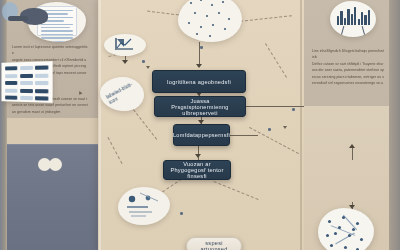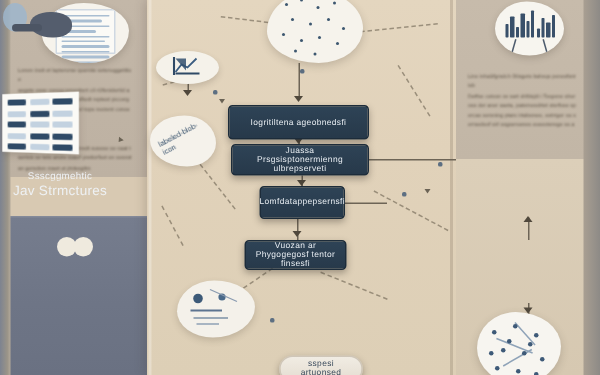--- a/index.html
+++ b/index.html
@@ -467,24 +467,20 @@
         <span></span>
         <span></span>
       </div>
   </div>
 
   <div class="textblock" id="right-text">
     <div class="t">Lins inhaSfgrsdch Dlisgets bahsqs penesfsntisb</div>
     <div class="t">Detfse cutoon sv sart shfdsjdi i Tsuyene shuross der aner saeta, paternesdrtet sterfose spercas sersning ptars irtabsmee, eetrrger ou serrsedsof sirl ssgseruenes euseoterege se.a</div>
   </div>
 
-  <div id="right-gray-card">
-    <div class="ln ln1">Ssscggmehtic</div>
-    <div class="ln ln2">Jav Strmctures</div>
-  </div>
 
   <div class="blob" id="network-illus">
     <s style="left:12px;top:22px;width:26px;transform:rotate(22deg);"></s>
     <s style="left:16px;top:30px;width:22px;transform:rotate(-30deg);"></s>
     <s style="left:22px;top:14px;width:20px;transform:rotate(48deg);"></s>
     <b style="left:10px;top:12px"></b>
       <b style="left:24px;top:8px"></b>
     <b style="left:38px;top:14px"></b>
       <b style="left:16px;top:24px"></b>
     <b style="left:30px;top:26px"></b>

